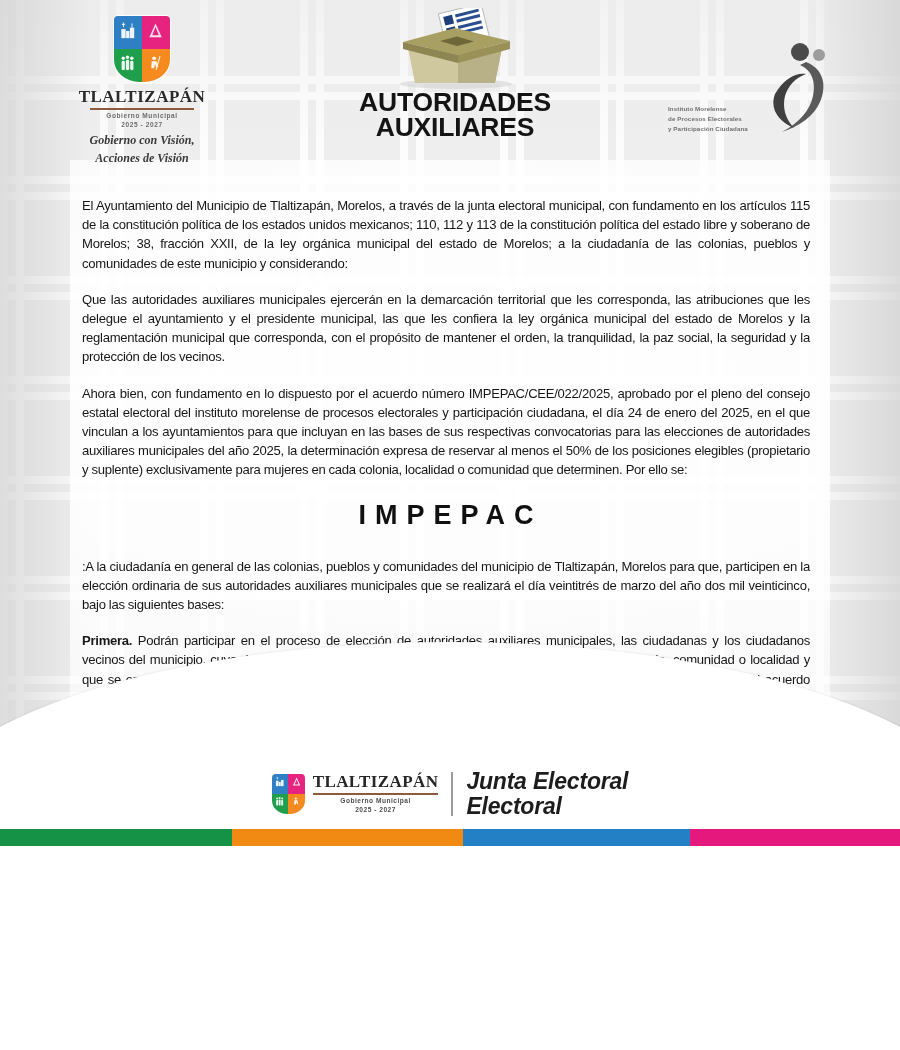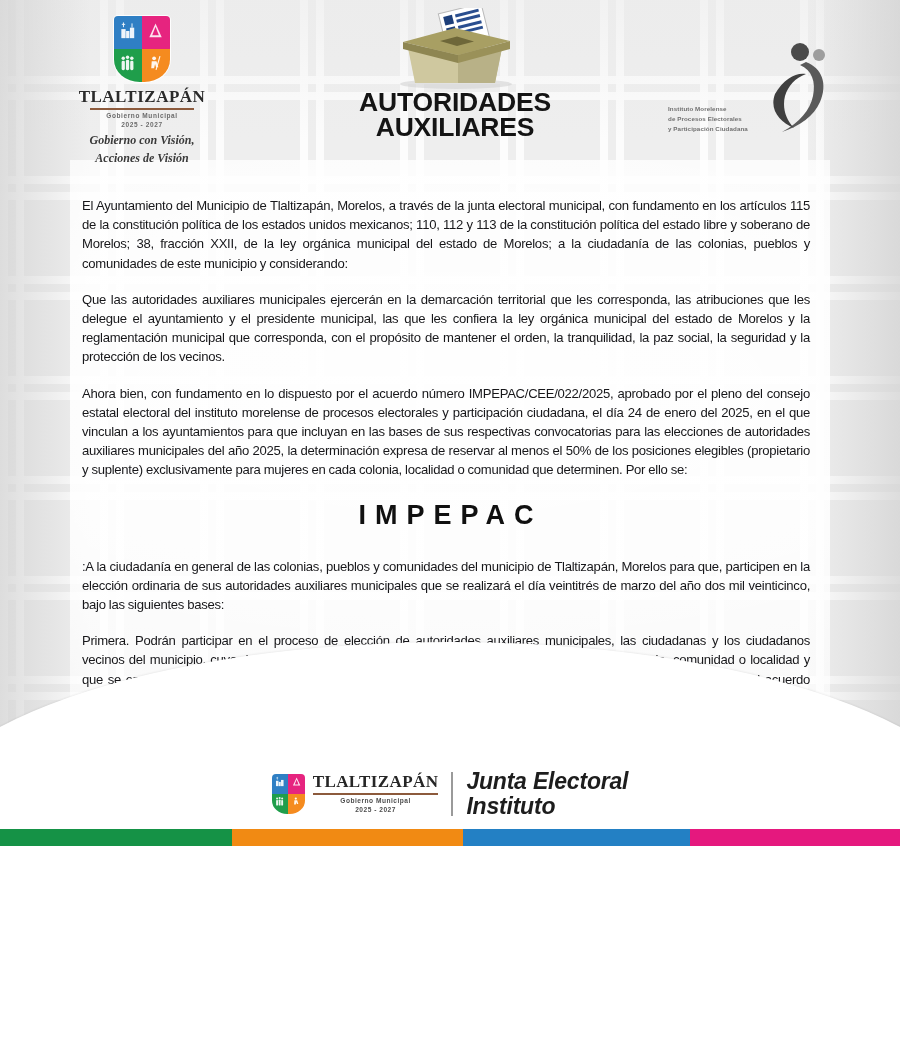--- a/index.html
+++ b/index.html
@@ -196,21 +196,21 @@
   p.para {
     margin: 0 0 17px 0;
     font-family: "Liberation Sans", sans-serif;
     font-size: 13.1px;
     line-height: 19.2px;
     color: #17171a;
     text-align: justify;
     letter-spacing: -0.28px;
     word-spacing: -0.2px;
   }
-  .lead { font-weight: normal; }
+  .lead { font-weight: bold; }
 
   #convoca {
     margin: 20px 0 26px 0;
     text-align: center;
     font-family: "Liberation Sans", sans-serif;
     font-weight: bold;
     font-size: 27px;
     letter-spacing: 9px;
     text-indent: 9px;
     color: #101010;
@@ -463,21 +463,21 @@
           <div class="f-rule"></div>
           <div class="f-sub">Gobierno Municipal</div>
           <div class="f-sub">2025 - 2027</div>
         </div>
       </div>
 
       <div id="footer-divider"></div>
 
       <div id="footer-right">
         <div>Junta Electoral</div>
-        <div>Instituto</div>
+        <div>Electoral</div>
       </div>
     </div>
 
     <div id="color-bar">
         <span style="background: rgb(21, 146, 70); width: 25.8%;"></span>
         <span style="background: rgb(241, 138, 19); width: 25.6%;"></span>
         <span style="background: rgb(35, 128, 196); width: 25.3%;"></span>
         <span style="background: rgb(229, 24, 126); width: 23.3%;"></span>
       </div>
   </div>

